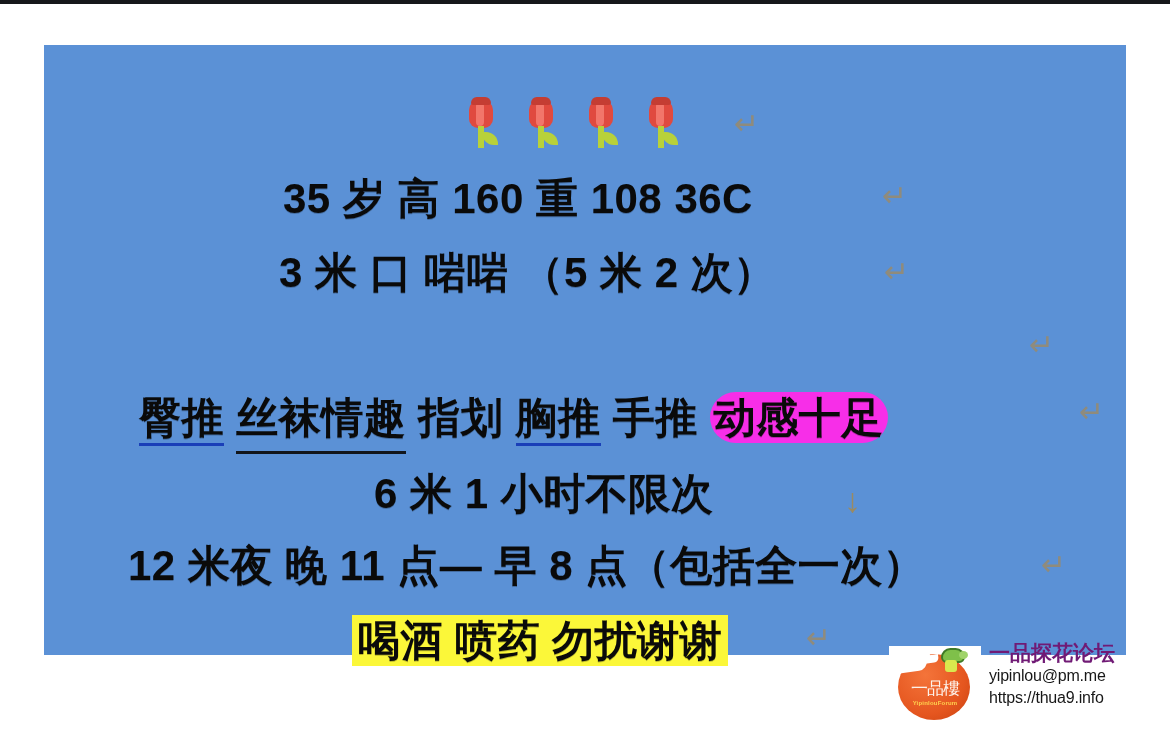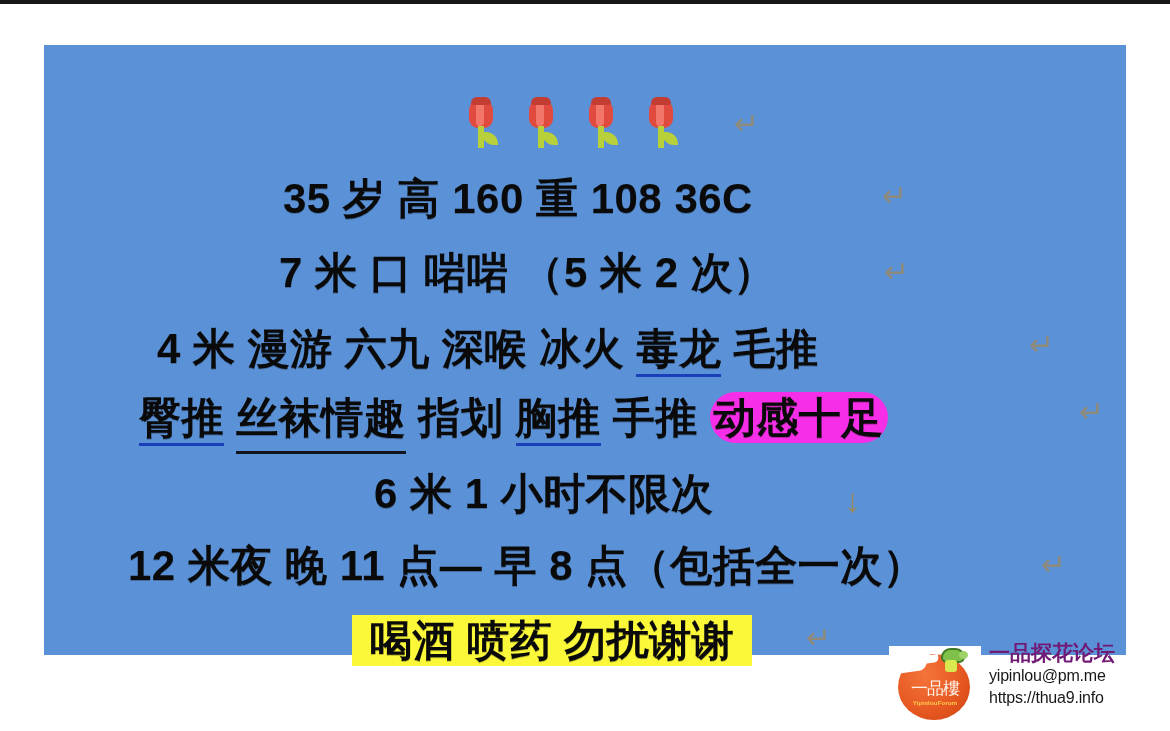--- a/index.html
+++ b/index.html
@@ -110,21 +110,21 @@
     font-weight: 400;
   }
   
   .hl-magenta {
     background: #f72ee8;
     padding: 2px 4px;
     border-radius: 28px;
   }
   .hl-yellow {
     background: #fbf739;
-    padding: 2px 18px;
+    padding: 2px 6px;
   }
   .u-blue {
     border-bottom: 3px solid #1a3fb8;
     padding-bottom: 2px;
   }
   .u-dark {
     border-bottom: 3px solid #12161c;
     padding-bottom: 10px;
   }
   
@@ -263,27 +263,24 @@
         </span>
     </div>
     <span class="ret" style="left:690px; top:64px;">↵</span>
 
     <div class="line big" style="left:239px; top:133px;">
       <span>35 岁  高 160  重 108   36C</span>
     </div>
     <span class="ret" style="left:838px; top:136px;">↵</span>
 
     <div class="line big" style="left:235px; top:207px;">
-      <span>7 米  口  啱啱  （5 米 2 次）</span>
+      <span>3 米  口  啱啱  （5 米 2 次）</span>
     </div>
     <span class="ret" style="left:840px; top:212px;">↵</span>
 
-    <div class="line big" style="left:113px; top:283px;">
-      <span>4 米  漫游  六九  深喉  冰火  </span><span class="u-blue">毒龙</span><span>  毛推</span>
-    </div>
     <span class="ret" style="left:985px; top:285px;">↵</span>
 
     <div class="line big" style="left:95px; top:352px;">
       <span class="u-blue">臀推</span><span> </span><span class="u-dark">丝袜情趣</span><span> 指划 </span><span class="u-blue">胸推</span><span> 手推 </span><span class="hl-magenta">动感十足</span>
     </div>
     <span class="ret" style="left:1035px; top:352px;">↵</span>
 
     <div class="line big" style="left:330px; top:428px;">
       <span>6 米 1 小时不限次</span>
     </div>

